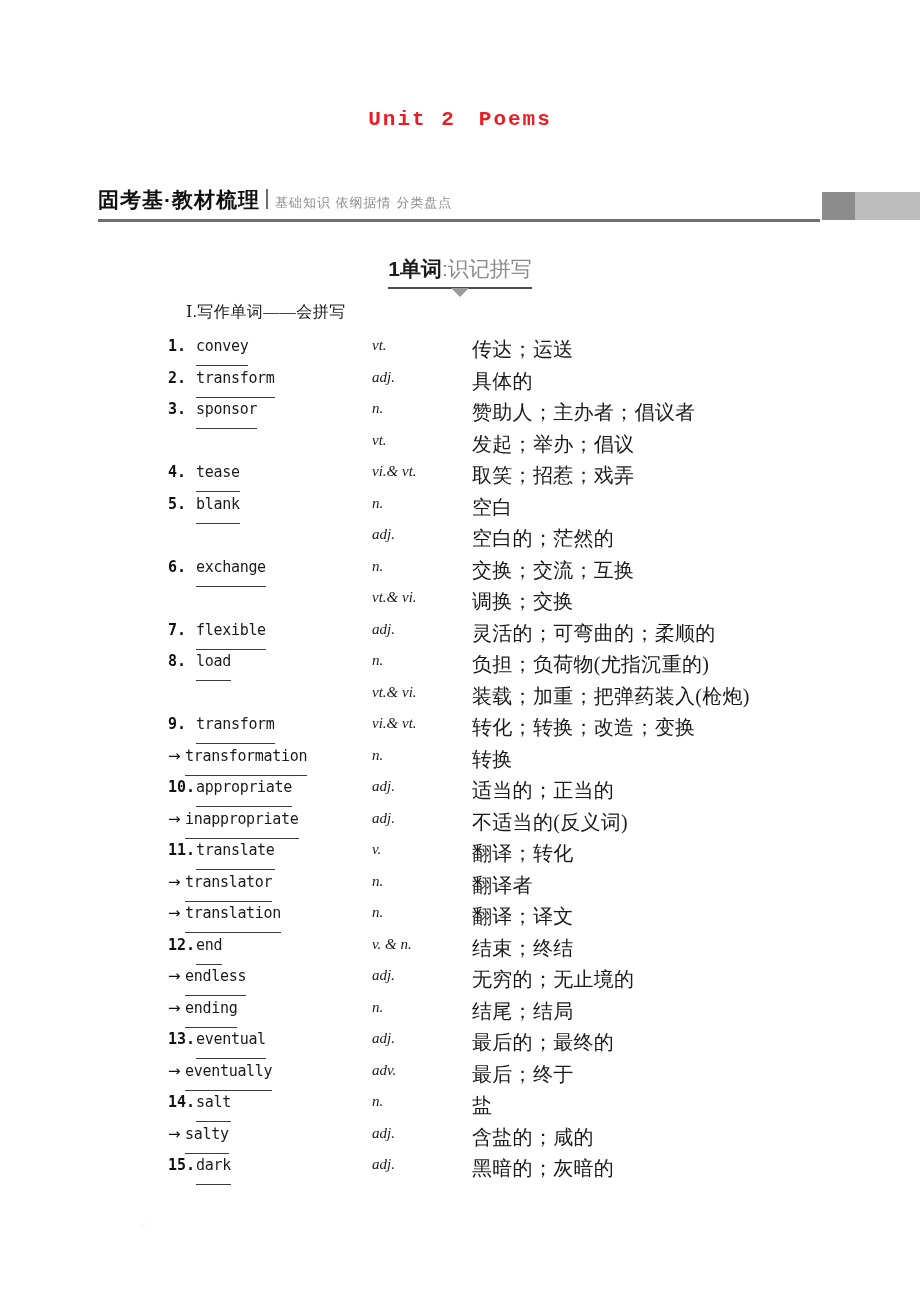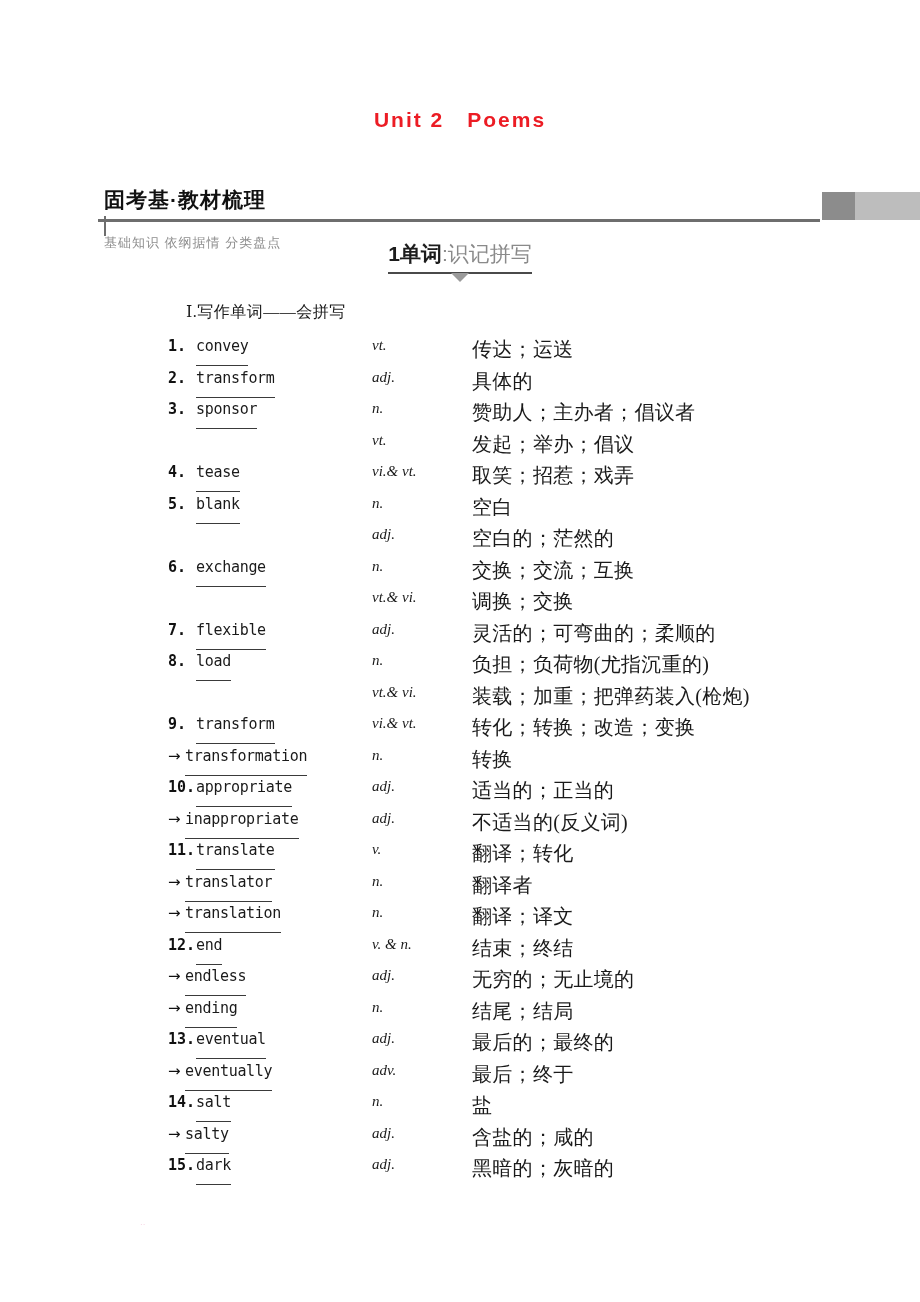--- a/index.html
+++ b/index.html
@@ -16,21 +16,21 @@
     overflow: hidden;
   }
 
   
   .unit-title {
     position: absolute;
     left: 0;
     top: 108px;
     width: 920px;
     text-align: center;
-    font-family: Liberation Sans, sans-serif;
+    font-family: Liberation Mono, monospace;
     font-size: 21px;
     font-weight: bold;
     letter-spacing: 2px;
     color: #ec1c24;
     white-space: pre;
   }
 
   
   .header-band {
     position: absolute;
@@ -39,21 +39,20 @@
     width: 822px;
     height: 36px;
   }
   .header-main {
     position: absolute;
     left: 0;
     top: 0;
     display: flex;
     align-items: baseline;
     white-space: nowrap;
-    flex-direction: column;
   }
   .header-title {
     font-family: "Liberation Sans", "DejaVu Sans", sans-serif;
     font-size: 21px;
     font-weight: bold;
     color: #111111;
     letter-spacing: 1px;
   }
   .header-divider {
     display: inline-block;
@@ -94,21 +93,21 @@
   .header-block .seg-light {
     flex: 1;
     height: 100%;
     background: #bdbdbd;
   }
 
   
   .section-heading {
     position: absolute;
     left: 0;
-    top: 240px;
+    top: 255px;
     width: 920px;
     text-align: center;
   }
   .section-heading .sh-inner {
     display: inline-block;
     position: relative;
     padding-bottom: 4px;
     border-bottom: 2px solid #4a4a4a;
     font-family: "Liberation Sans", "DejaVu Sans", sans-serif;
     white-space: nowrap;

